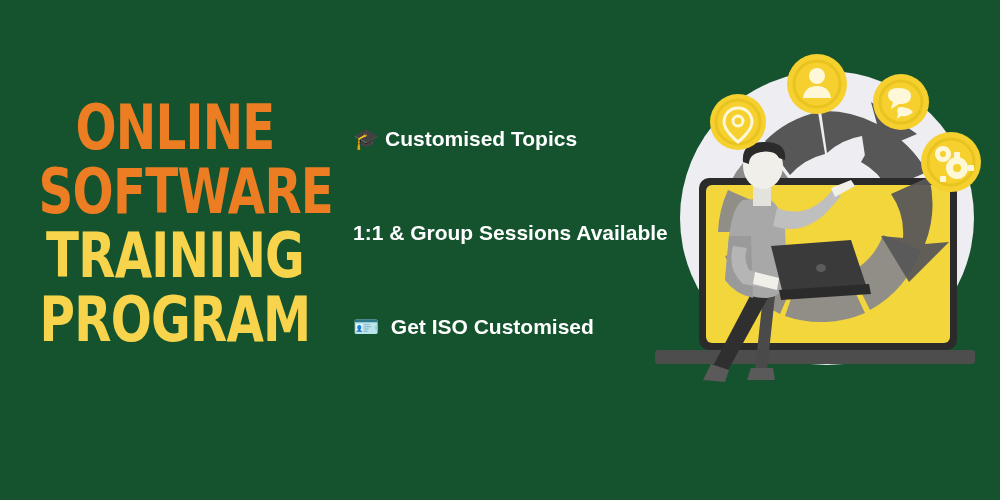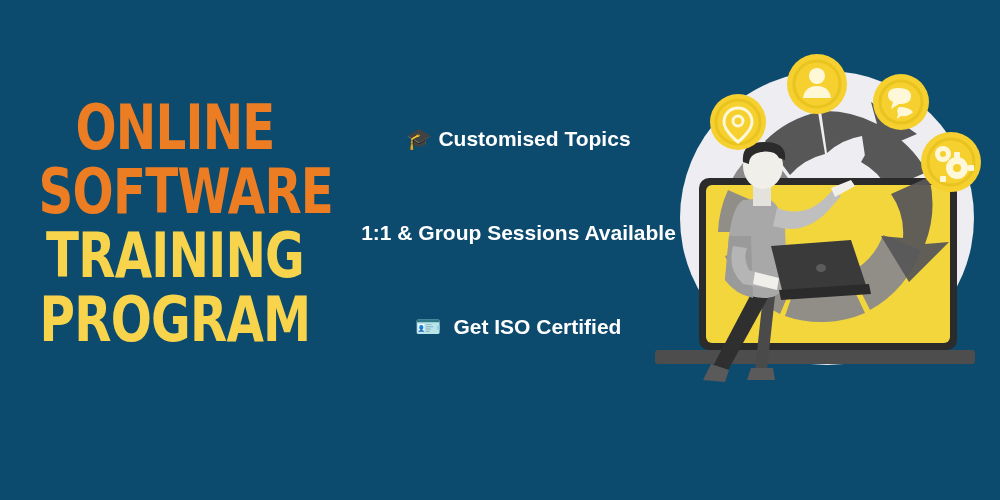--- a/index.html
+++ b/index.html
@@ -9,21 +9,21 @@
   body {
     width: 1000px;
     height: 500px;
     overflow: hidden;
     font-family: "Liberation Sans", sans-serif;
   }
   #banner {
     position: relative;
     width: 1000px;
     height: 500px;
-    background: #0c4a6e;
+    background: #14532d;
     overflow: hidden;
   }
 
   
   #headline {
     position: absolute;
     left: 0px;
     top: 96px;
     width: 350px;
     text-align: center;
@@ -41,21 +41,20 @@
   }
   .head-orange { color: #ED7D22; }
   .head-yellow { color: #F7D44C; }
 
   
   #feature-list {
     position: absolute;
     left: 318px;
     top: 100px;
     width: 366px;
-    text-align: center;
   }
   .feature-item {
     color: #FFFFFF;
     font-family: "Liberation Sans", sans-serif;
     font-weight: 700;
     font-size: 21px;
     line-height: 26px;
     white-space: pre;
   }
   .feature-item.gap-top { margin-top: 16px; }
@@ -99,21 +98,21 @@
     <div class="feature-item">
       <span class="emoji">🎓</span><span> Customised Topics</span>
     </div>
 
 
     <div class="feature-item gap-top">
       <span>1:1 &amp; Group Sessions Available</span>
     </div>
 
     <div class="feature-item gap-top">
-      <span class="emoji">🪪</span><span>  Get ISO Certified</span>
+      <span class="emoji">🪪</span><span>  Get ISO Customised</span>
     </div>
 
   </div>
 
   <div id="illustration">
     <svg id="illu-svg" width="345" height="345" viewBox="0 0 345 345" xmlns="http://www.w3.org/2000/svg">
 
       <circle cx="172" cy="168" r="147" fill="#EDEDF2"></circle>
 
       <g>

